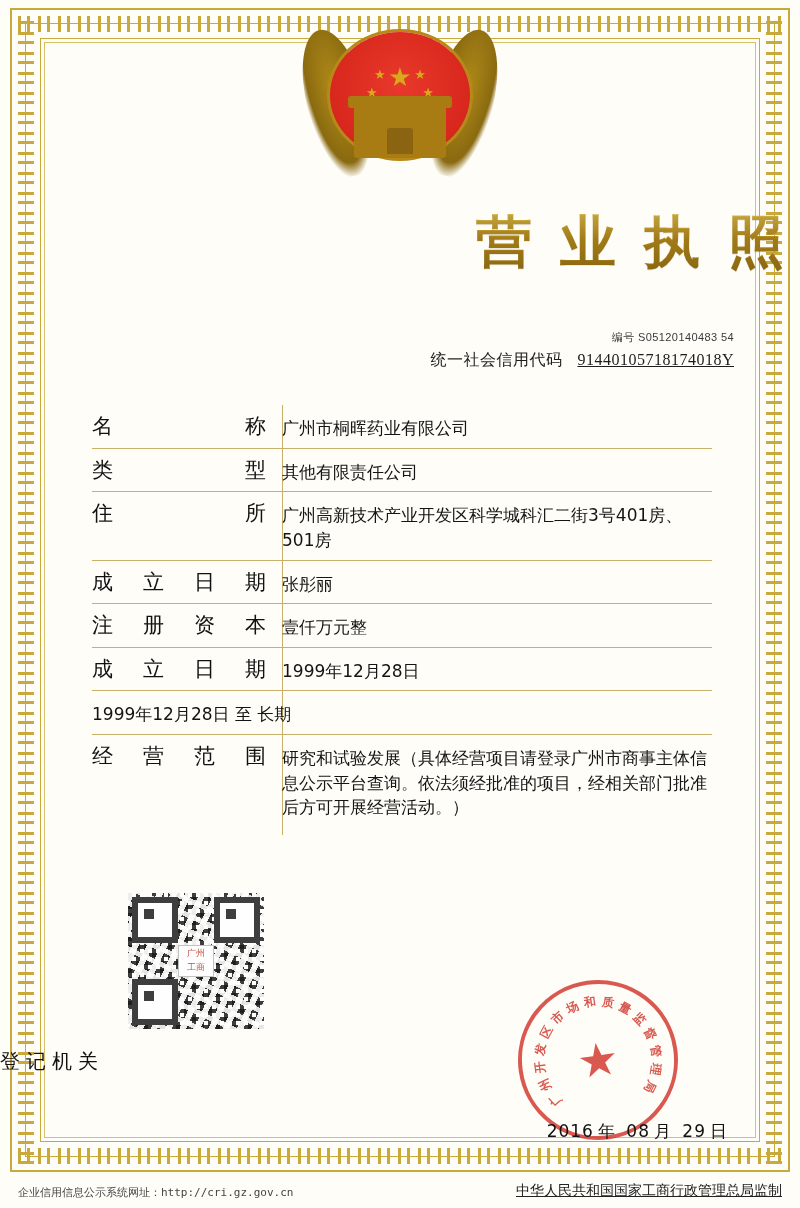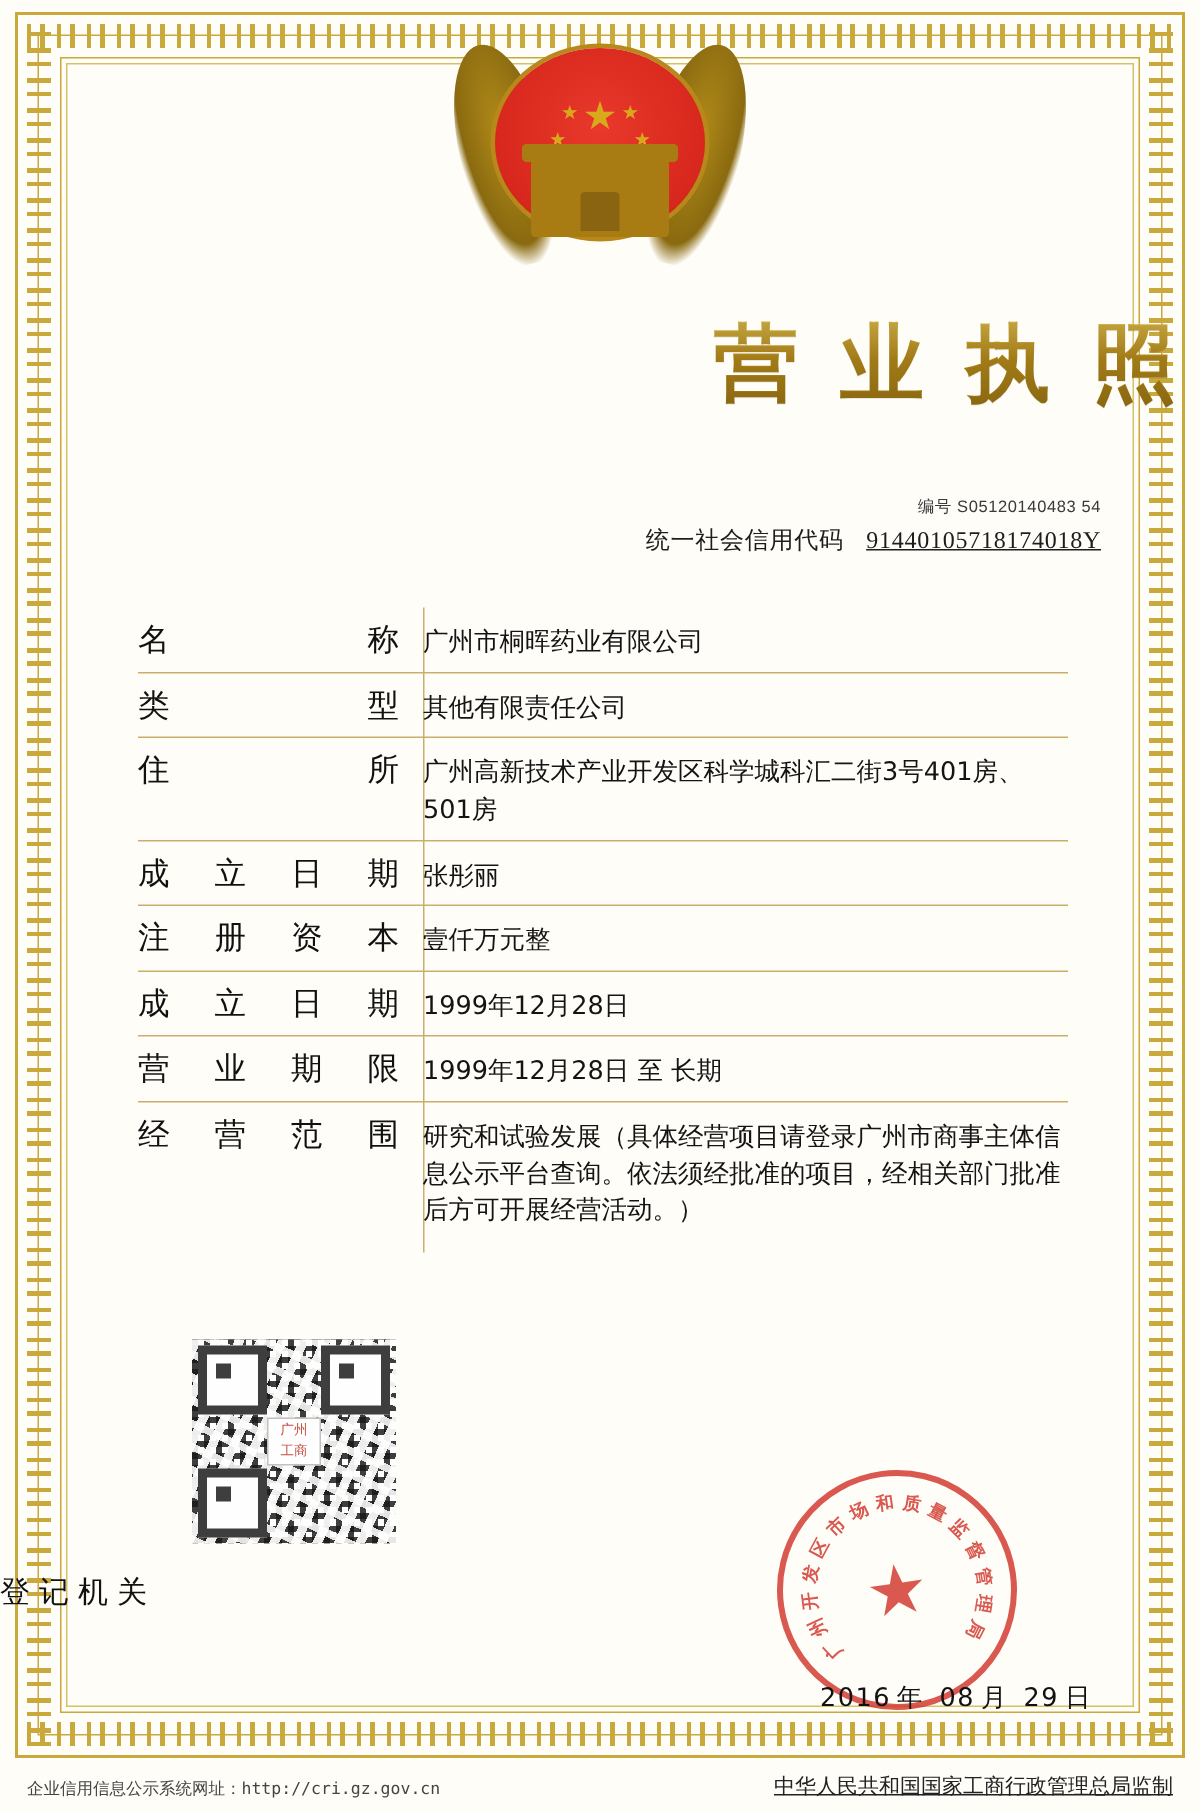--- a/index.html
+++ b/index.html
@@ -443,21 +443,20 @@
     </div>
     <div class="sep"></div>
 
     <div class="field-row">
       <div class="field-label">成立日期</div>
       <div class="field-value">1999年12月28日</div>
     </div>
     <div class="sep"></div>
 
     <div class="field-row">
-      <div class="field-label">营业期限</div>
       <div class="field-value">1999年12月28日 至 长期</div>
     </div>
     <div class="sep"></div>
 
     <div class="field-row">
       <div class="field-label">经营范围</div>
       <div class="field-value">研究和试验发展（具体经营项目请登录广州市商事主体信息公示平台查询。依法须经批准的项目，经相关部门批准后方可开展经营活动。）</div>
     </div>
   </div>
 

